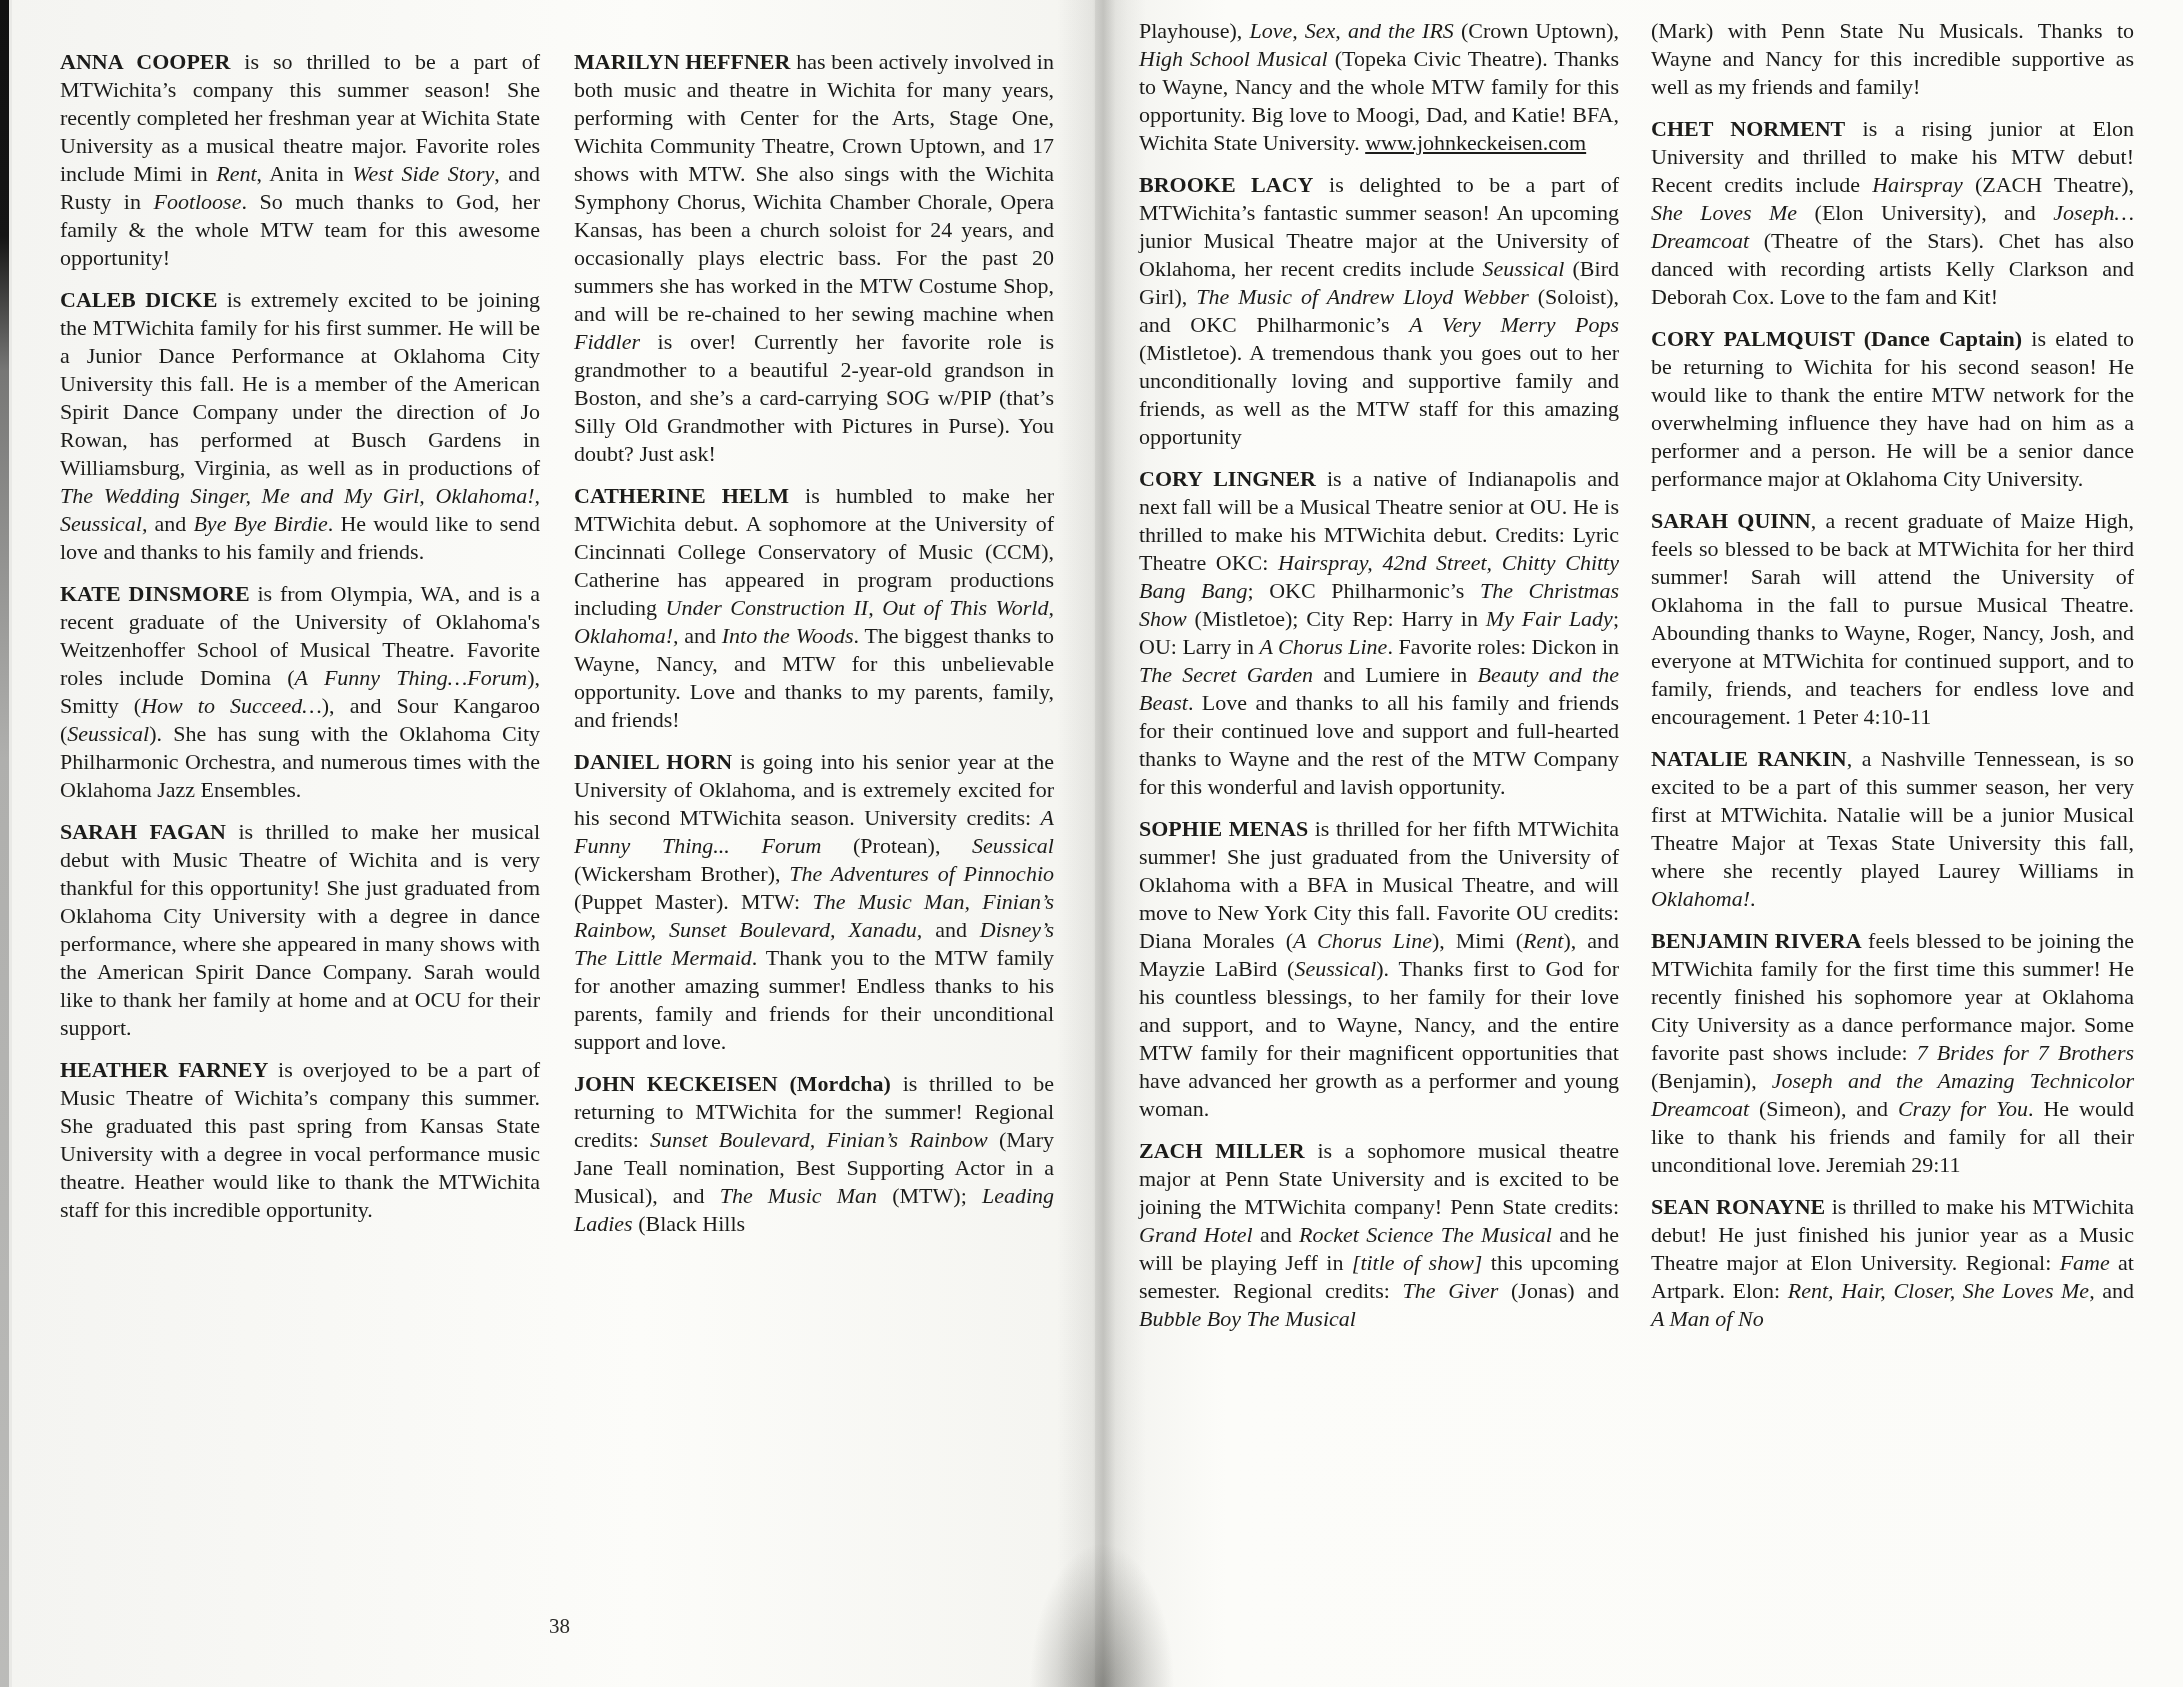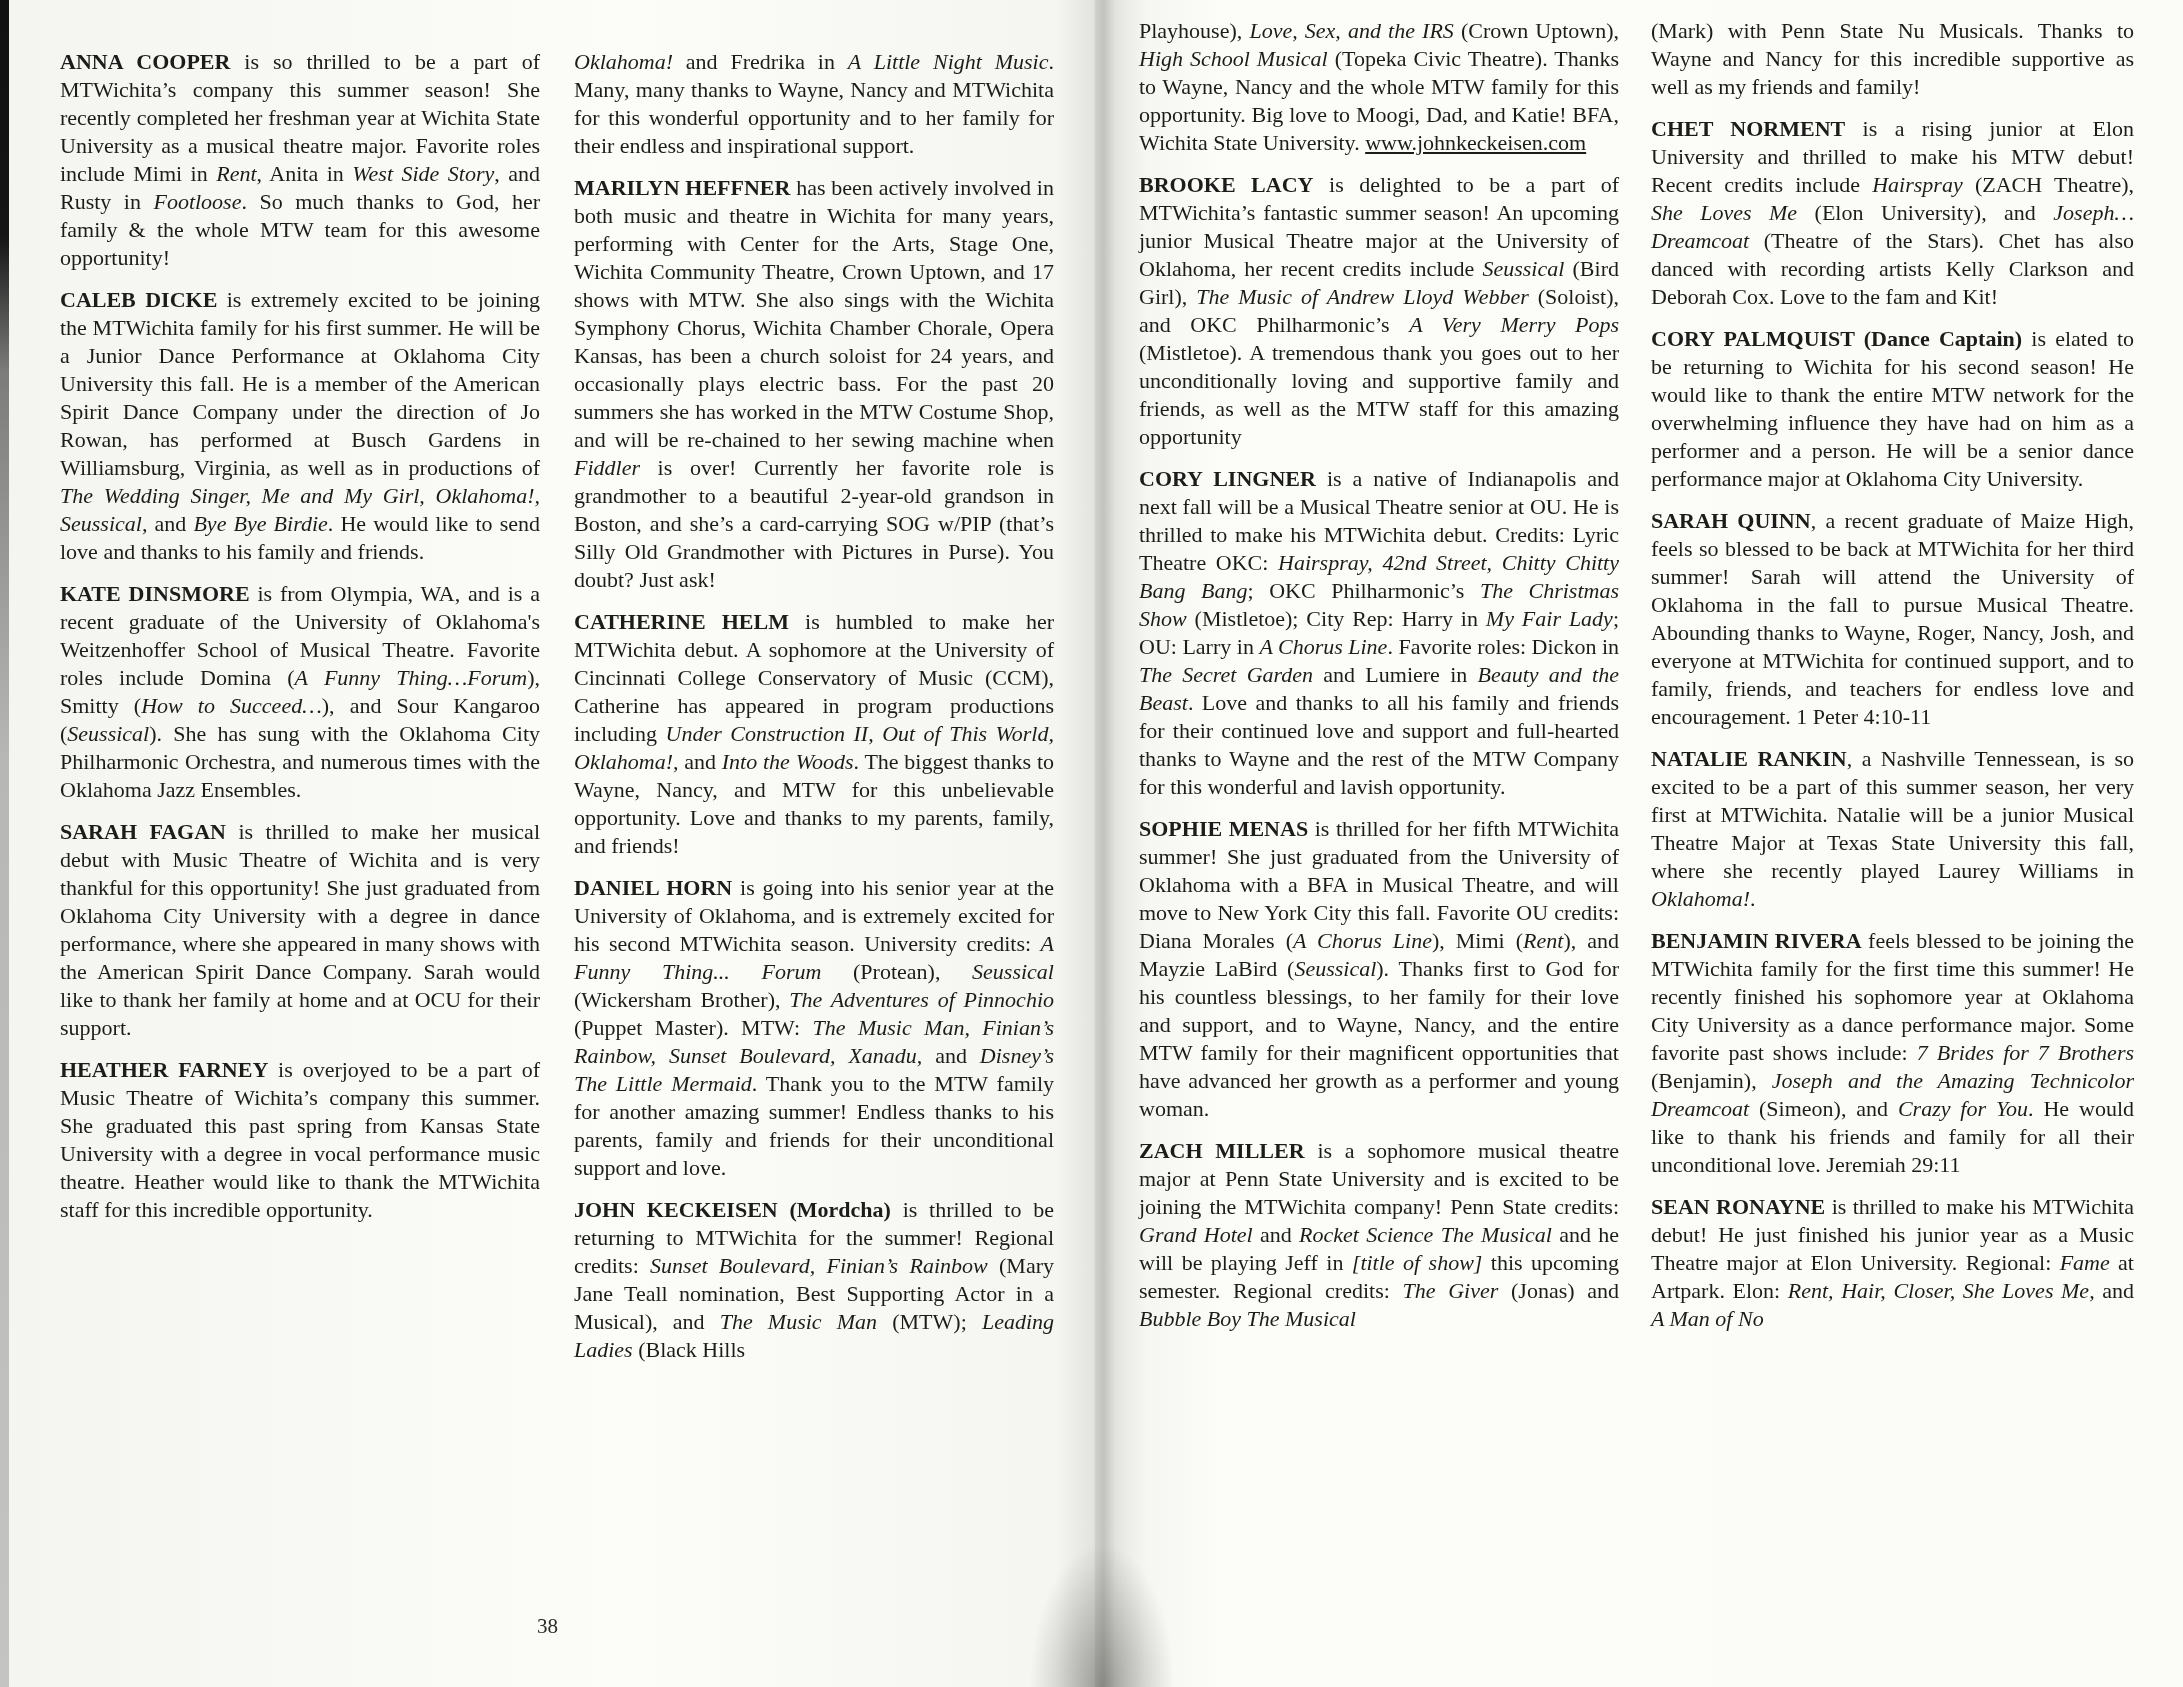--- a/index.html
+++ b/index.html
@@ -7,21 +7,21 @@
     width: 2183px; height: 1687px;
     position: relative;
     background: #e9e9e6;
     overflow: hidden;
     font-family: "Liberation Serif", serif;
   }
   .page {
     position: absolute; top: 0; height: 1687px;
   }
   .page-left {
-    left: 0; width: 1095px;
+    left: 12px; width: 1095px;
     background: linear-gradient(to right, #f4f4f1 0%, #fcfcf9 55%, #f4f4f0 96%, #e4e4df 100%);
     padding-left: 48px;
   }
   .page-right {
     left: 1095px; width: 1088px;
     background: linear-gradient(to right, #e6e6e2 0%, #f4f4f0 3%, #fcfcf9 12%, #fbfbf8 100%);
   }
   .scan-edge {
     position: absolute; left: 0; top: 0; width: 9.3px; height: 1687px;
     background: linear-gradient(to bottom, #111 0%, #151515 14%, rgba(25,25,25,0.55) 22%, rgba(25,25,25,0.28) 45%, rgba(25,25,25,0.22) 100%);
@@ -79,21 +79,20 @@
 <div class="scan-edge"></div>
 
 <div class="col" id="col-0-0">
     <p class="bio"><span class="seg-b">ANNA COOPER</span><span class="seg-n"> is so thrilled to be a part of MTWichita’s company this summer season! She recently completed her freshman year at Wichita State University as a musical theatre major. Favorite roles include Mimi in </span><span class="seg-i">Rent</span><span class="seg-n">, Anita in </span><span class="seg-i">West Side Story</span><span class="seg-n">, and Rusty in </span><span class="seg-i">Footloose</span><span class="seg-n">. So much thanks to God, her family &amp; the whole MTW team for this awesome opportunity!</span></p>
     <p class="bio"><span class="seg-b">CALEB DICKE</span><span class="seg-n"> is extremely excited to be joining the MTWichita family for his first summer. He will be a Junior Dance Performance at Oklahoma City University this fall. He is a member of the American Spirit Dance Company under the direction of Jo Rowan, has performed at Busch Gardens in Williamsburg, Virginia, as well as in productions of </span><span class="seg-i">The Wedding Singer, Me and My Girl, Oklahoma!, Seussical,</span><span class="seg-n"> and </span><span class="seg-i">Bye Bye Birdie</span><span class="seg-n">. He would like to send love and thanks to his family and friends.</span></p>
     <p class="bio"><span class="seg-b">KATE DINSMORE</span><span class="seg-n"> is from Olympia, WA, and is a recent graduate of the University of Oklahoma's Weitzenhoffer School of Musical Theatre. Favorite roles include Domina (</span><span class="seg-i">A Funny Thing…Forum</span><span class="seg-n">), Smitty (</span><span class="seg-i">How to Succeed…</span><span class="seg-n">), and Sour Kangaroo (</span><span class="seg-i">Seussical</span><span class="seg-n">). She has sung with the Oklahoma City Philharmonic Orchestra, and numerous times with the Oklahoma Jazz Ensembles.</span></p>
     <p class="bio"><span class="seg-b">SARAH FAGAN</span><span class="seg-n"> is thrilled to make her musical debut with Music Theatre of Wichita and is very thankful for this opportunity! She just graduated from Oklahoma City University with a degree in dance performance, where she appeared in many shows with the American Spirit Dance Company. Sarah would like to thank her family at home and at OCU for their support.</span></p>
     <p class="bio"><span class="seg-b">HEATHER FARNEY</span><span class="seg-n"> is overjoyed to be a part of Music Theatre of Wichita’s company this summer. She graduated this past spring from Kansas State University with a degree in vocal performance music theatre. Heather would like to thank the MTWichita staff for this incredible opportunity.</span></p>
   </div>
 <div class="col" id="col-0-1">
-    <p class="bio"><span class="seg-i">Oklahoma!</span><span class="seg-n"> and Fredrika in </span><span class="seg-i">A Little Night Music</span><span class="seg-n">. Many, many thanks to Wayne, Nancy and MTWichita for this wonderful opportunity and to her family for their endless and inspirational support.</span></p>
     <p class="bio"><span class="seg-b">MARILYN HEFFNER</span><span class="seg-n"> has been actively involved in both music and theatre in Wichita for many years, performing with Center for the Arts, Stage One, Wichita Community Theatre, Crown Uptown, and 17 shows with MTW. She also sings with the Wichita Symphony Chorus, Wichita Chamber Chorale, Opera Kansas, has been a church soloist for 24 years, and occasionally plays electric bass. For the past 20 summers she has worked in the MTW Costume Shop, and will be re-chained to her sewing machine when </span><span class="seg-i">Fiddler</span><span class="seg-n"> is over! Currently her favorite role is grandmother to a beautiful 2-year-old grandson in Boston, and she’s a card-carrying SOG w/PIP (that’s Silly Old Grandmother with Pictures in Purse). You doubt? Just ask!</span></p>
     <p class="bio"><span class="seg-b">CATHERINE HELM</span><span class="seg-n"> is humbled to make her MTWichita debut. A sophomore at the University of Cincinnati College Conservatory of Music (CCM), Catherine has appeared in program productions including </span><span class="seg-i">Under Construction II, Out of This World, Oklahoma!,</span><span class="seg-n"> and </span><span class="seg-i">Into the Woods</span><span class="seg-n">. The biggest thanks to Wayne, Nancy, and MTW for this unbelievable opportunity. Love and thanks to my parents, family, and friends!</span></p>
     <p class="bio"><span class="seg-b">DANIEL HORN</span><span class="seg-n"> is going into his senior year at the University of Oklahoma, and is extremely excited for his second MTWichita season. University credits: </span><span class="seg-i">A Funny Thing... Forum</span><span class="seg-n"> (Protean), </span><span class="seg-i">Seussical</span><span class="seg-n"> (Wickersham Brother), </span><span class="seg-i">The Adventures of Pinnochio</span><span class="seg-n"> (Puppet Master). MTW: </span><span class="seg-i">The Music Man, Finian’s Rainbow, Sunset Boulevard, Xanadu,</span><span class="seg-n"> and </span><span class="seg-i">Disney’s The Little Mermaid</span><span class="seg-n">. Thank you to the MTW family for another amazing summer! Endless thanks to his parents, family and friends for their unconditional support and love.</span></p>
     <p class="bio"><span class="seg-b">JOHN KECKEISEN (Mordcha)</span><span class="seg-n"> is thrilled to be returning to MTWichita for the summer! Regional credits: </span><span class="seg-i">Sunset Boulevard, Finian’s Rainbow</span><span class="seg-n"> (Mary Jane Teall nomination, Best Supporting Actor in a Musical), and </span><span class="seg-i">The Music Man</span><span class="seg-n"> (MTW); </span><span class="seg-i">Leading Ladies</span><span class="seg-n"> (Black Hills</span></p>
   </div>
 <div class="col" id="col-1-0">
     <p class="bio"><span class="seg-n">Playhouse), </span><span class="seg-i">Love, Sex, and the IRS</span><span class="seg-n"> (Crown Uptown), </span><span class="seg-i">High School Musical</span><span class="seg-n"> (Topeka Civic Theatre). Thanks to Wayne, Nancy and the whole MTW family for this opportunity. Big love to Moogi, Dad, and Katie! BFA, Wichita State University. </span><span class="seg-u">www.johnkeckeisen.com</span></p>
     <p class="bio"><span class="seg-b">BROOKE LACY</span><span class="seg-n"> is delighted to be a part of MTWichita’s fantastic summer season! An upcoming junior Musical Theatre major at the University of Oklahoma, her recent credits include </span><span class="seg-i">Seussical</span><span class="seg-n"> (Bird Girl), </span><span class="seg-i">The Music of Andrew Lloyd Webber</span><span class="seg-n"> (Soloist), and OKC Philharmonic’s </span><span class="seg-i">A Very Merry Pops</span><span class="seg-n"> (Mistletoe). A tremendous thank you goes out to her unconditionally loving and supportive family and friends, as well as the MTW staff for this amazing opportunity</span></p>
     <p class="bio"><span class="seg-b">CORY LINGNER</span><span class="seg-n"> is a native of Indianapolis and next fall will be a Musical Theatre senior at OU. He is thrilled to make his MTWichita debut. Credits: Lyric Theatre OKC: </span><span class="seg-i">Hairspray, 42nd Street, Chitty Chitty Bang Bang</span><span class="seg-n">; OKC Philharmonic’s </span><span class="seg-i">The Christmas Show</span><span class="seg-n"> (Mistletoe); City Rep: Harry in </span><span class="seg-i">My Fair Lady</span><span class="seg-n">; OU: Larry in </span><span class="seg-i">A Chorus Line</span><span class="seg-n">. Favorite roles: Dickon in </span><span class="seg-i">The Secret Garden</span><span class="seg-n"> and Lumiere in </span><span class="seg-i">Beauty and the Beast</span><span class="seg-n">. Love and thanks to all his family and friends for their continued love and support and full-hearted thanks to Wayne and the rest of the MTW Company for this wonderful and lavish opportunity.</span></p>
     <p class="bio"><span class="seg-b">SOPHIE MENAS</span><span class="seg-n"> is thrilled for her fifth MTWichita summer! She just graduated from the University of Oklahoma with a BFA in Musical Theatre, and will move to New York City this fall. Favorite OU credits: Diana Morales (</span><span class="seg-i">A Chorus Line</span><span class="seg-n">), Mimi (</span><span class="seg-i">Rent</span><span class="seg-n">), and Mayzie LaBird (</span><span class="seg-i">Seussical</span><span class="seg-n">). Thanks first to God for his countless blessings, to her family for their love and support, and to Wayne, Nancy, and the entire MTW family for their magnificent opportunities that have advanced her growth as a performer and young woman.</span></p>

